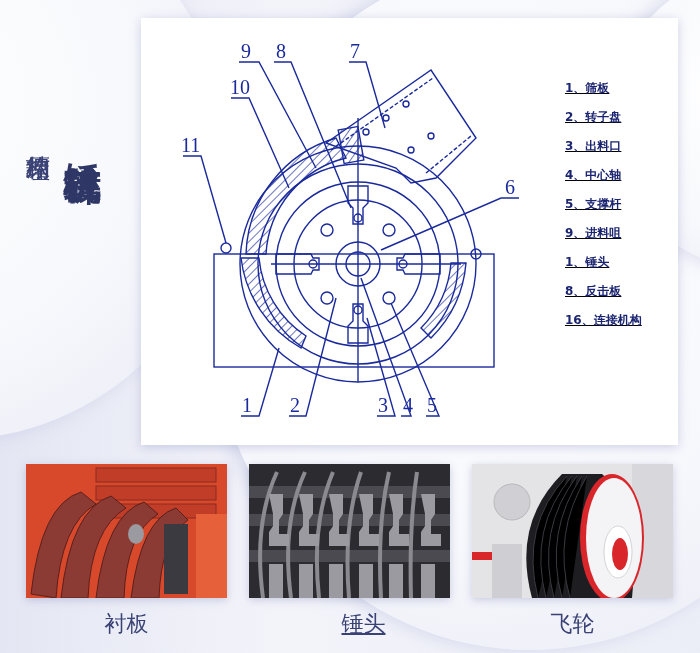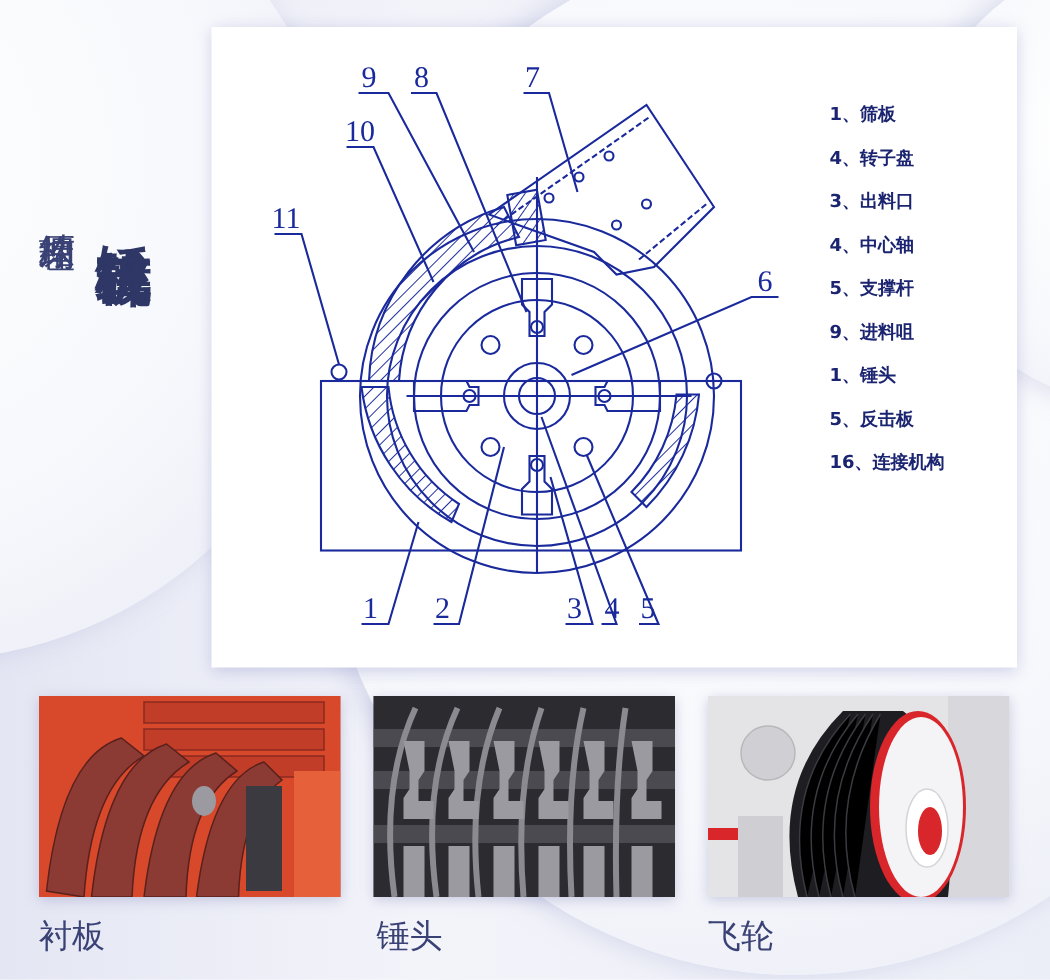--- a/index.html
+++ b/index.html
@@ -9,26 +9,26 @@
     background:linear-gradient(90deg,#e4e6f3 0%,#f3f4fa 40%,#eceef7 100%);}
   .arc{position:absolute;border-radius:50%;
     background:radial-gradient(circle at 40% 40%,#ffffff 0%,#f7f8fc 55%,#e6e8f4 100%);
     box-shadow:-6px 0 18px rgba(160,165,210,.35);}
   .panel{position:absolute;left:141px;top:18px;width:537px;height:427px;background:#fff;
     box-shadow:0 2px 10px rgba(150,155,205,.45);}
   .title-side{position:absolute;left:26px;top:136px;writing-mode:vertical-rl;
     font-size:24px;color:#3a4275;letter-spacing:1px;line-height:1;}
   .title-main{position:absolute;left:64px;top:134px;writing-mode:vertical-rl;
     font-size:37px;font-weight:bold;color:#2e3766;letter-spacing:1px;line-height:1;}
-  .legend{position:absolute;left:553px;top:68px;margin:0;padding:0;list-style:none;}
+  .legend{position:absolute;left:553px;top:68px;margin:12px;padding:0;list-style:none;text-decoration:underline;}
   .legend li{height:29px;font-size:12px;font-weight:bold;color:#1b2470;white-space:nowrap;}
   .diagram{position:absolute;left:141px;top:18px;}
   .photo{position:absolute;top:464px;width:201px;height:134px;overflow:hidden;
     box-shadow:0 2px 8px rgba(120,125,180,.35);}
-  .caption{position:absolute;top:609px;width:201px;text-align:left;
+  .caption{position:absolute;top:609px;width:201px;text-align:center;
     font-size:22px;color:#3a4275;}
 </style>
 </head>
 <body>
 
 <div class="bg">
   <div class="arc" style="left:-330px;top:-120px;width:560px;height:560px;"></div>
   <div class="arc" style="left:210px;top:-40px;width:640px;height:690px;"></div>
   <div class="arc" style="left:610px;top:-30px;width:300px;height:300px;"></div>
 </div>
@@ -113,27 +113,27 @@
     <text x="101" y="394">1</text>
     <text x="149" y="394">2</text>
     <text x="237" y="394">3</text>
     <text x="262" y="394">4</text>
     <text x="286" y="394">5</text>
   </g>
 </svg>
 
 <ul class="legend">
   <li>1、筛板</li>
-  <li>4、转子盘</li>
+  <li>2、转子盘</li>
   <li>3、出料口</li>
   <li>4、中心轴</li>
   <li>5、支撑杆</li>
   <li>9、进料咀</li>
   <li>1、锤头</li>
-  <li>5、反击板</li>
+  <li>8、反击板</li>
   <li>16、连接机构</li>
 </ul>
 
 <div class="photo" style="left:26px;background:linear-gradient(135deg,#e8512a 0%,#c8401f 45%,#a83a2c 100%);">
   <svg width="201" height="134" viewBox="0 0 201 134">
     <rect x="0" y="0" width="201" height="134" fill="#d8482a"></rect>
     <g fill="#c23d28" stroke="#8a2a1f" stroke-width="1">
       <rect x="70" y="4" width="120" height="14"></rect>
       <rect x="70" y="22" width="120" height="14"></rect>
       <rect x="70" y="40" width="120" height="14"></rect>
@@ -178,21 +178,21 @@
       <path d="M172,30 h14 v20 l-4,6 v14 h10 v12 h-20 v-14 l4,-6 v-12 z"></path>
       <rect x="20" y="100" width="14" height="34"></rect>
       <rect x="50" y="100" width="14" height="34"></rect>
       <rect x="80" y="100" width="14" height="34"></rect>
       <rect x="110" y="100" width="14" height="34"></rect>
       <rect x="140" y="100" width="14" height="34"></rect>
       <rect x="172" y="100" width="14" height="34"></rect>
     </g>
   </svg>
 </div>
-<div class="caption" style="left:251px;">锤头</div>
+<div class="caption" style="left:263px;text-decoration:underline;">锤头</div>
 
 <div class="photo" style="left:472px;background:#e6e6e8;">
   <svg width="201" height="134" viewBox="0 0 201 134">
     <rect width="201" height="134" fill="#e4e4e6"></rect>
     <rect x="160" y="0" width="41" height="134" fill="#d8d8dc"></rect>
     <circle cx="40" cy="38" r="18" fill="#d0d0d4" stroke="#b8b8bc"></circle>
     <rect x="0" y="88" width="30" height="8" fill="#d9262b"></rect>
     <rect x="20" y="80" width="30" height="54" fill="#cfcfd3"></rect>
     <path d="M60,134 Q40,60 90,10 L130,10 Q170,40 160,134 Z" fill="#1e1e22"></path>
     <g stroke="#3a3a40" stroke-width="1">

